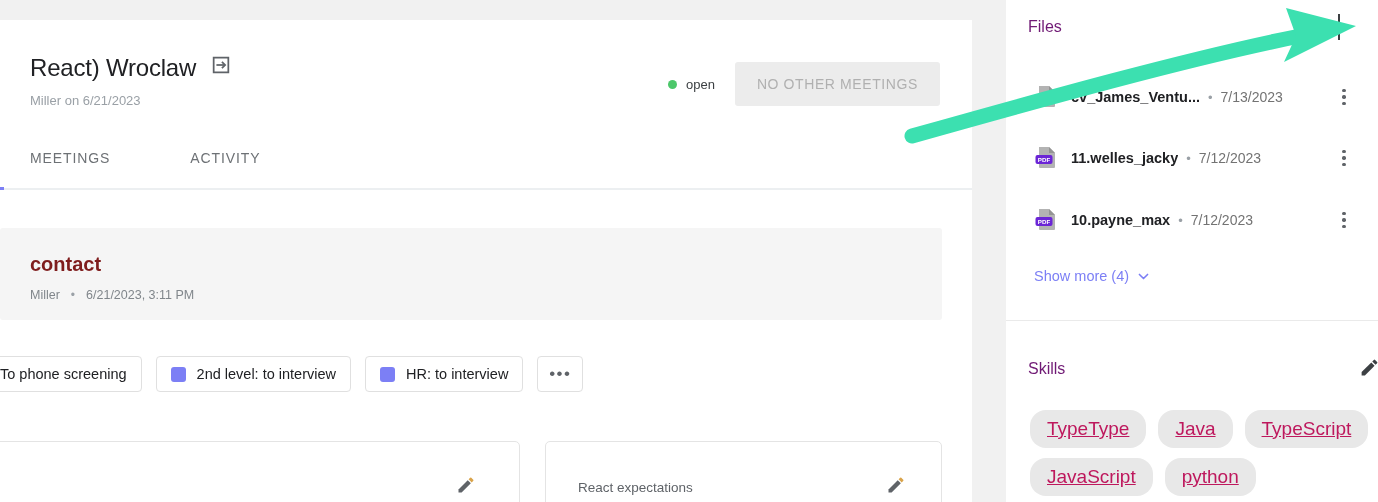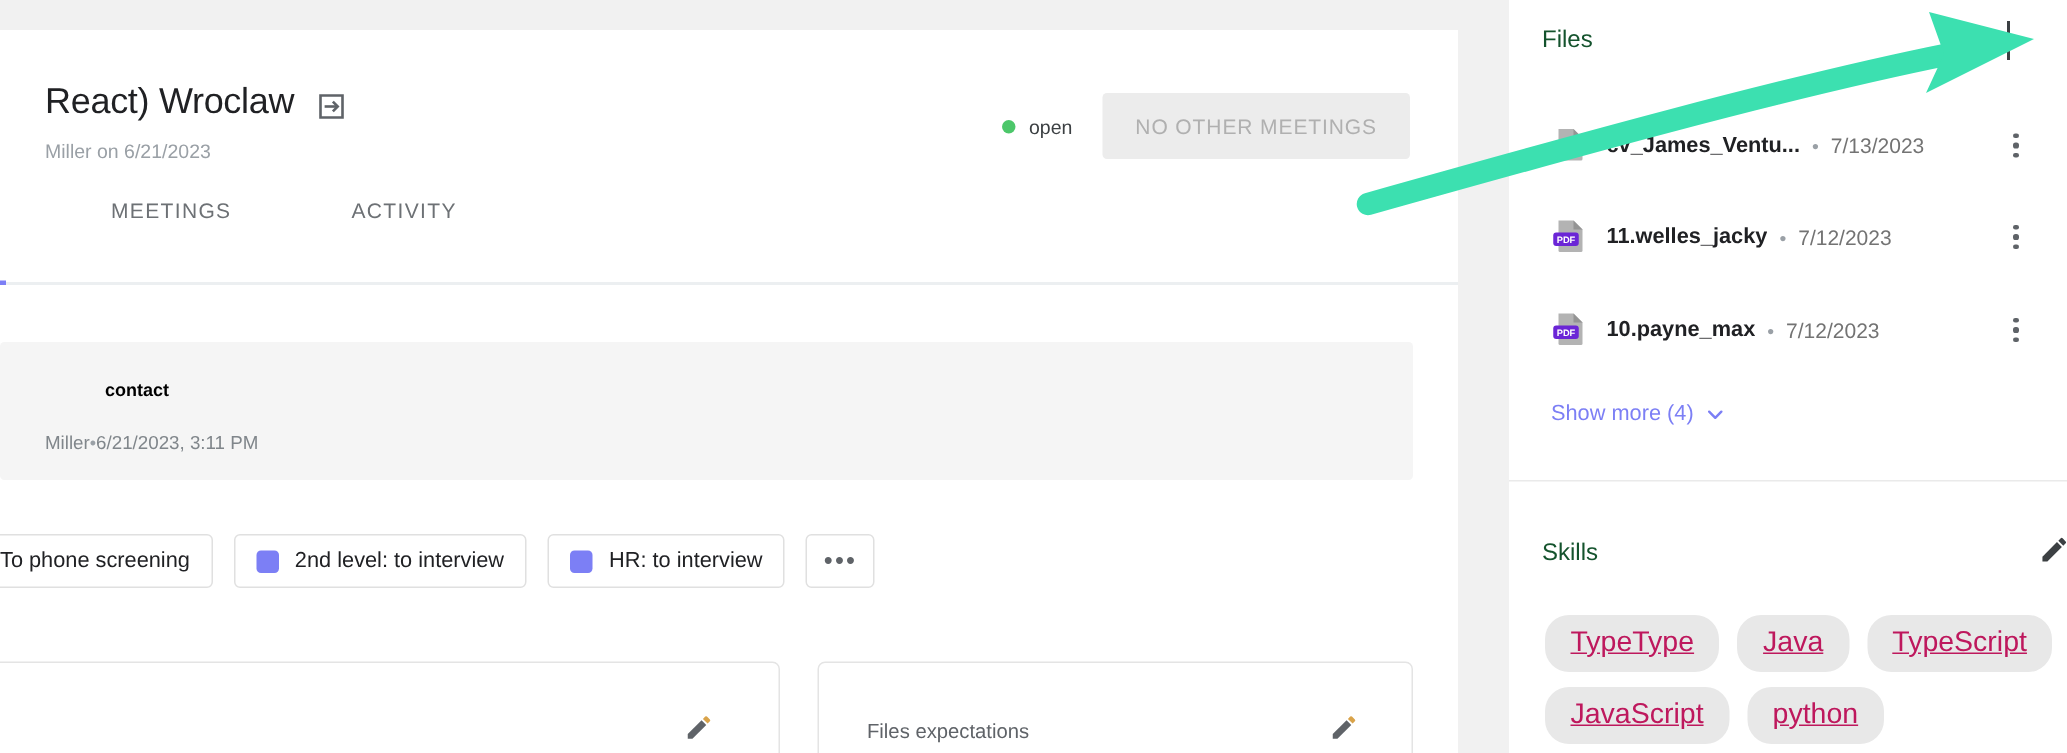--- a/index.html
+++ b/index.html
@@ -27,21 +27,21 @@
     background: #ffffff;
   }
 
   
   .hdr {
     position: absolute; left: 0; top: 18px;
     width: 972px; height: 72px;
   }
   .hdr-title-row {
     position: absolute; left: 0; top: 16px;
-    display: flex; align-items: flex-end; gap: 14px;
+    display: flex; align-items: flex-start; gap: 14px;
   }
   .hdr-title {
     font-size: 24px; color: #202124; font-weight: 400;
     white-space: nowrap; letter-spacing: -0.2px;
   }
   .open-ext-icon {
     width: 22px; height: 22px; display: block;
   }
   .hdr-sub {
     position: absolute; left: 0; top: 55px;
@@ -60,23 +60,23 @@
   .status-text { font-size: 13px; color: #3c4043; }
   .no-proj-btn {
     background: #ececec; border: none; border-radius: 3px;
     color: #b0b0b0; font-size: 14px; letter-spacing: 0.6px;
     padding: 14px 22px; font-family: inherit;
     white-space: nowrap; cursor: default;
   }
 
   
   .tabs {
-    position: absolute; left: 0; top: 102px;
+    position: absolute; left: 0; top: 120px;
     width: 1090px; height: 50px;
-    display: flex; align-items: flex-start; margin-left: 44px;
+    display: flex; align-items: flex-start;
   }
   .tab {
     font-size: 14px; color: #6d7175; letter-spacing: 0.9px;
     padding: 10px 0 0 0; margin-right: 0;
     white-space: nowrap; cursor: pointer;
     font-family: inherit; background: none; border: none;
   }
   .tab-meetings { margin-left: 30px; }
   .tab-activity { margin-left: 80px; }
   .tabs-underline {
@@ -89,25 +89,25 @@
   }
 
   
   .contact-card {
     position: absolute; left: 0; top: 208px;
     width: 942px; height: 92px;
     background: #f5f5f5; border-radius: 3px;
   }
   .contact-title {
     position: absolute; left: 0; top: 25px;
-    font-size: 12px; font-weight: 700; color: #000000; margin-left: 40px;
+    font-size: 20px; font-weight: 700; color: #7f1d1d;
   }
   .contact-meta {
     position: absolute; left: 0; top: 60px;
-    display: flex; align-items: center; 
+    display: flex; align-items: center; gap: 11px;
     font-size: 12.5px; color: #80868b;
   }
   .meta-dot { font-size: 12px; color: #9aa0a6; }
 
   
   .actions {
     position: absolute; left: 0; top: 336px;
     display: flex; align-items: center; gap: 14px;
   }
   .act-btn {
@@ -154,21 +154,21 @@
   }
   .sidebar {
     position: absolute; left: 1006px; top: 0;
     width: 372px; height: 502px; background: #ffffff;
   }
 
   .side-sec-head {
     display: flex; align-items: center; justify-content: space-between;
     padding: 0 26px 0 22px;
   }
-  .side-sec-title { font-size: 16px; color: #14532d; }
+  .side-sec-title { font-size: 16px; color: #701a75; }
 
   .files-head { position: absolute; left: 0; top: 14px; width: 372px; height: 26px; }
   .plus-btn {
     width: 26px; height: 26px; position: relative;
     cursor: pointer; flex: none;
   }
   .plus-btn::before, .plus-btn::after {
     content: ""; position: absolute; background: #3c4043;
   }
   .plus-btn::before { left: 0; top: 12px; width: 26px; height: 1.8px; }
@@ -297,21 +297,21 @@
       <span class="bot-card-label"></span>
       <span class="pencil pencil-a">
         <svg viewBox="0 0 24 24" width="20" height="20" fill="#5f6368">
           <path d="M3 17.25V21h3.75L17.81 9.94l-3.75-3.75L3 17.25z"></path>
           <path d="M20.71 7.04a1 1 0 0 0 0-1.41l-2.34-2.34a1 1 0 0 0-1.41 0l-1.83 1.83 3.75 3.75 1.83-1.83z" fill="#d9a34a"></path>
         </svg>
       </span>
     </div>
 
     <div class="bot-card bot-card-b">
-      <span class="bot-card-label">Files expectations</span>
+      <span class="bot-card-label">React expectations</span>
       <span class="pencil pencil-b">
         <svg viewBox="0 0 24 24" width="20" height="20" fill="#5f6368">
           <path d="M3 17.25V21h3.75L17.81 9.94l-3.75-3.75L3 17.25z"></path>
           <path d="M20.71 7.04a1 1 0 0 0 0-1.41l-2.34-2.34a1 1 0 0 0-1.41 0l-1.83 1.83 3.75 3.75 1.83-1.83z" fill="#d9a34a"></path>
         </svg>
       </span>
     </div>
 
   </div>
 

